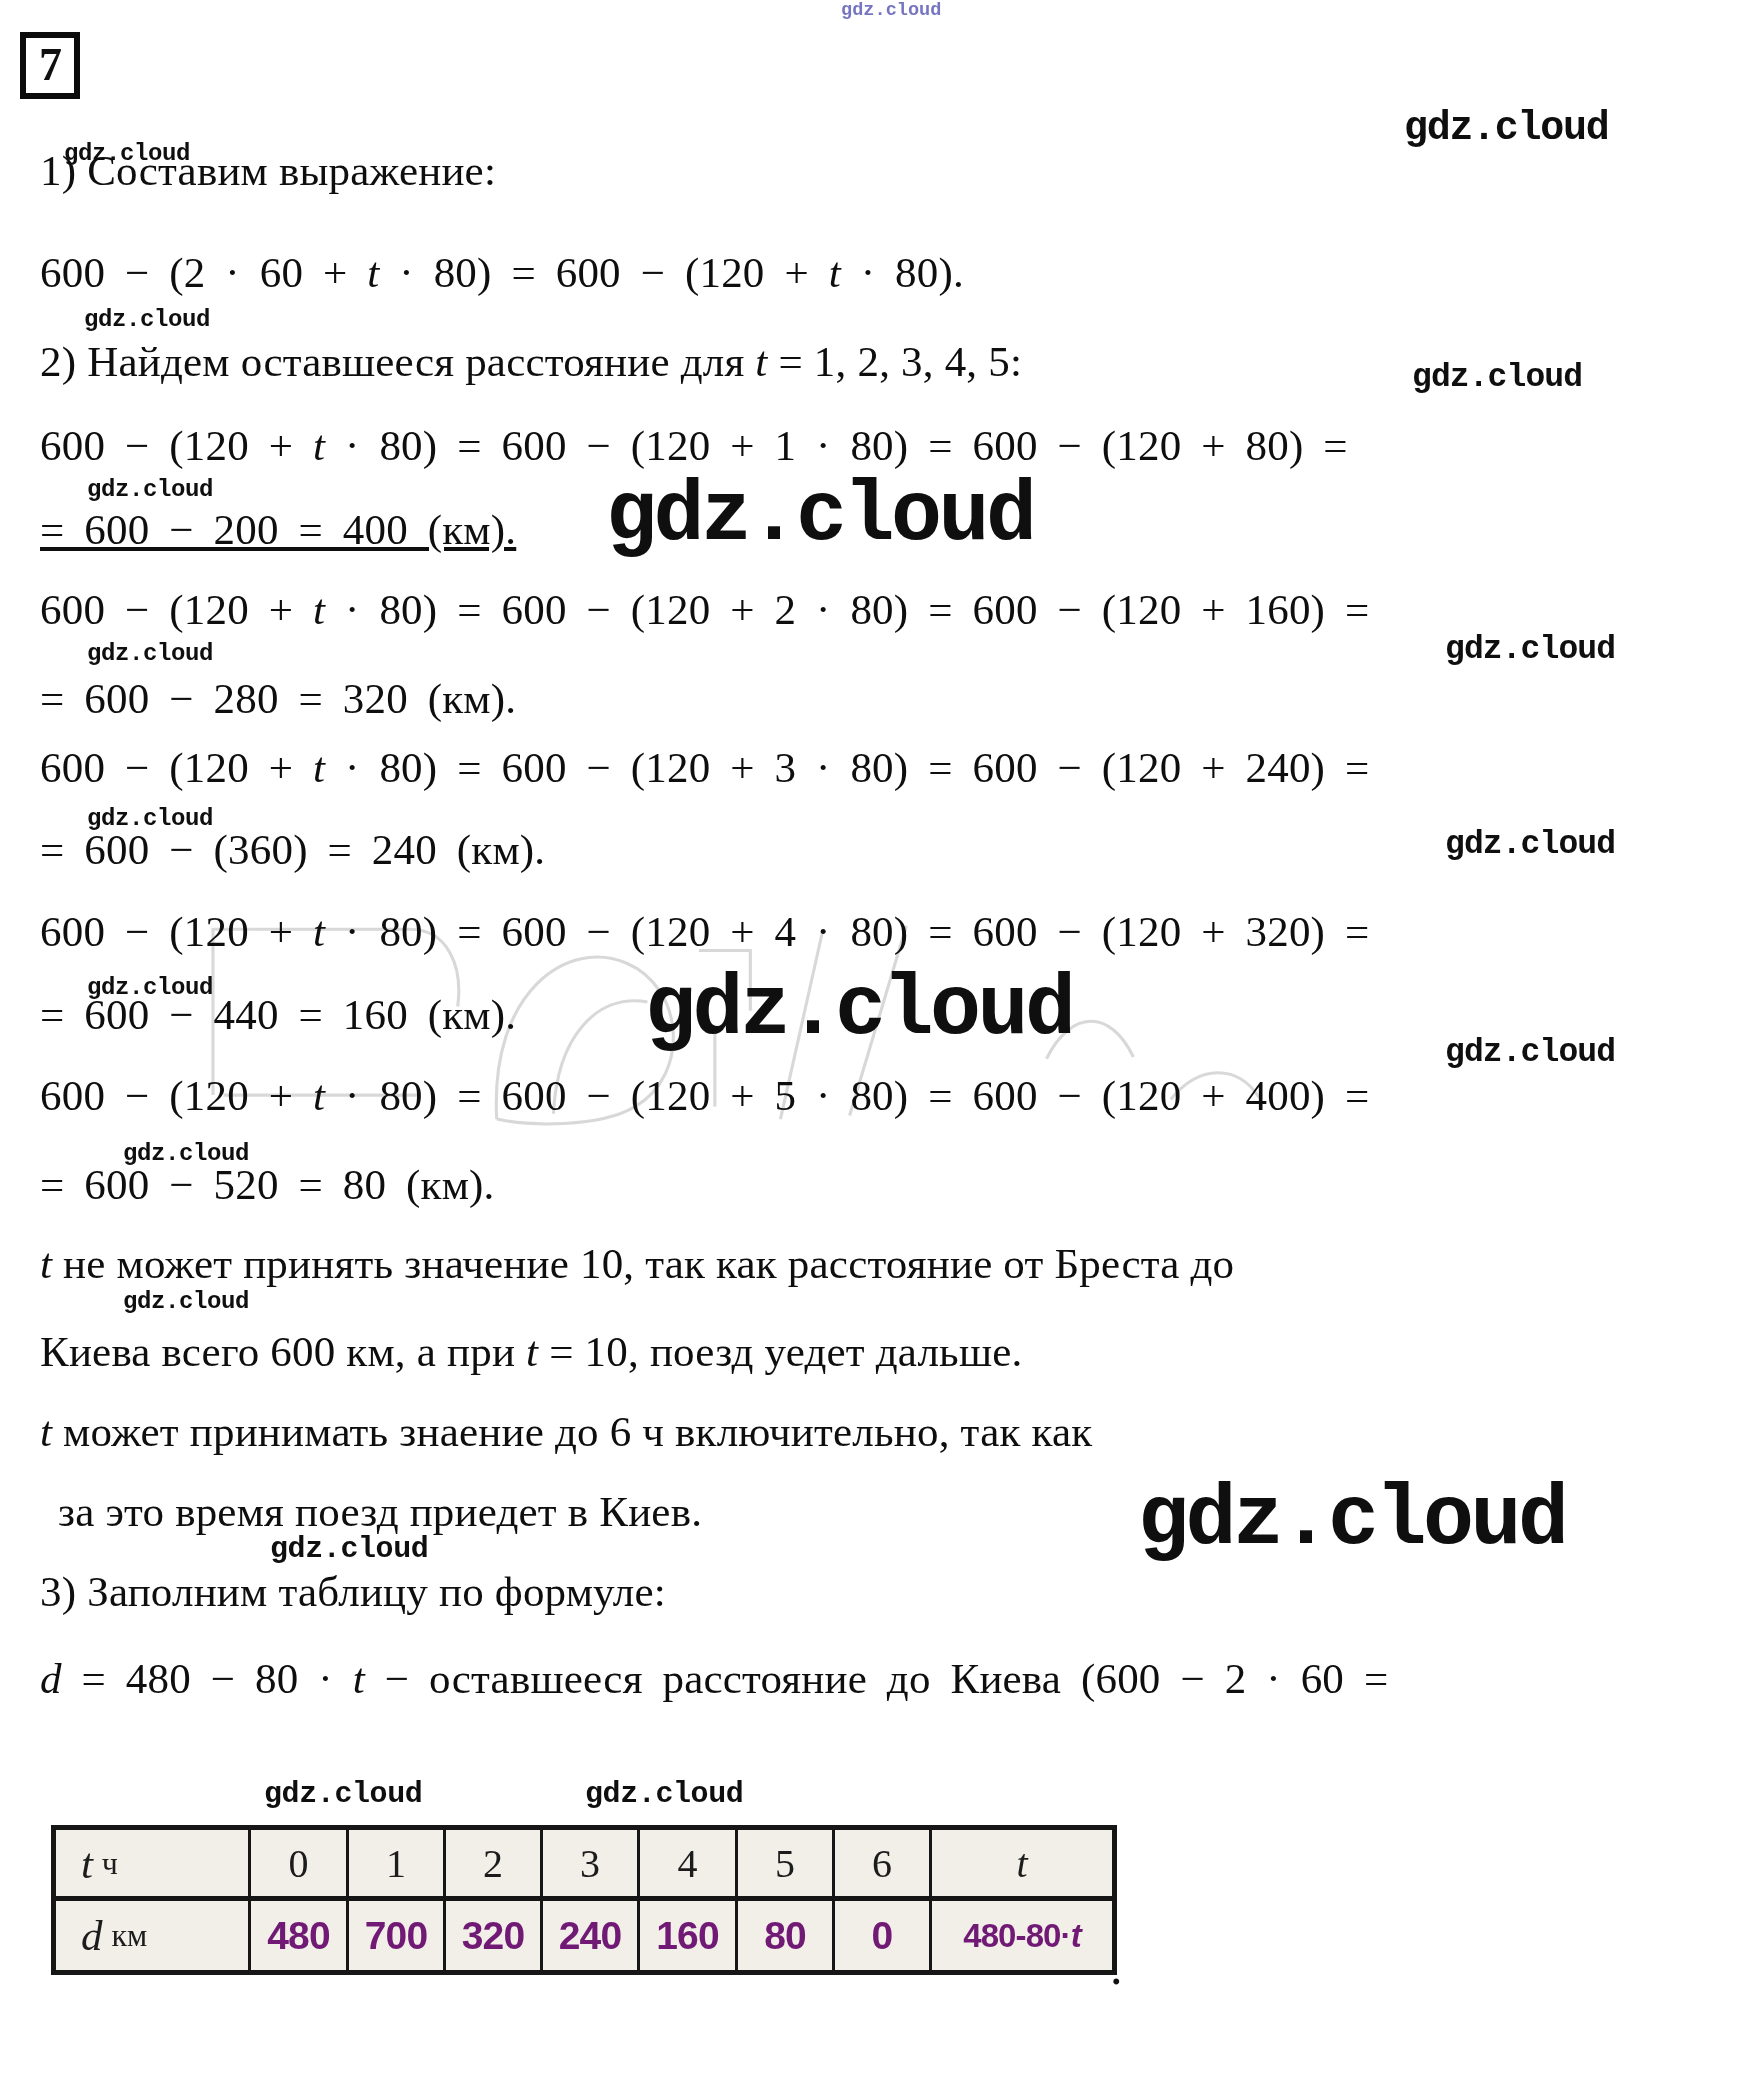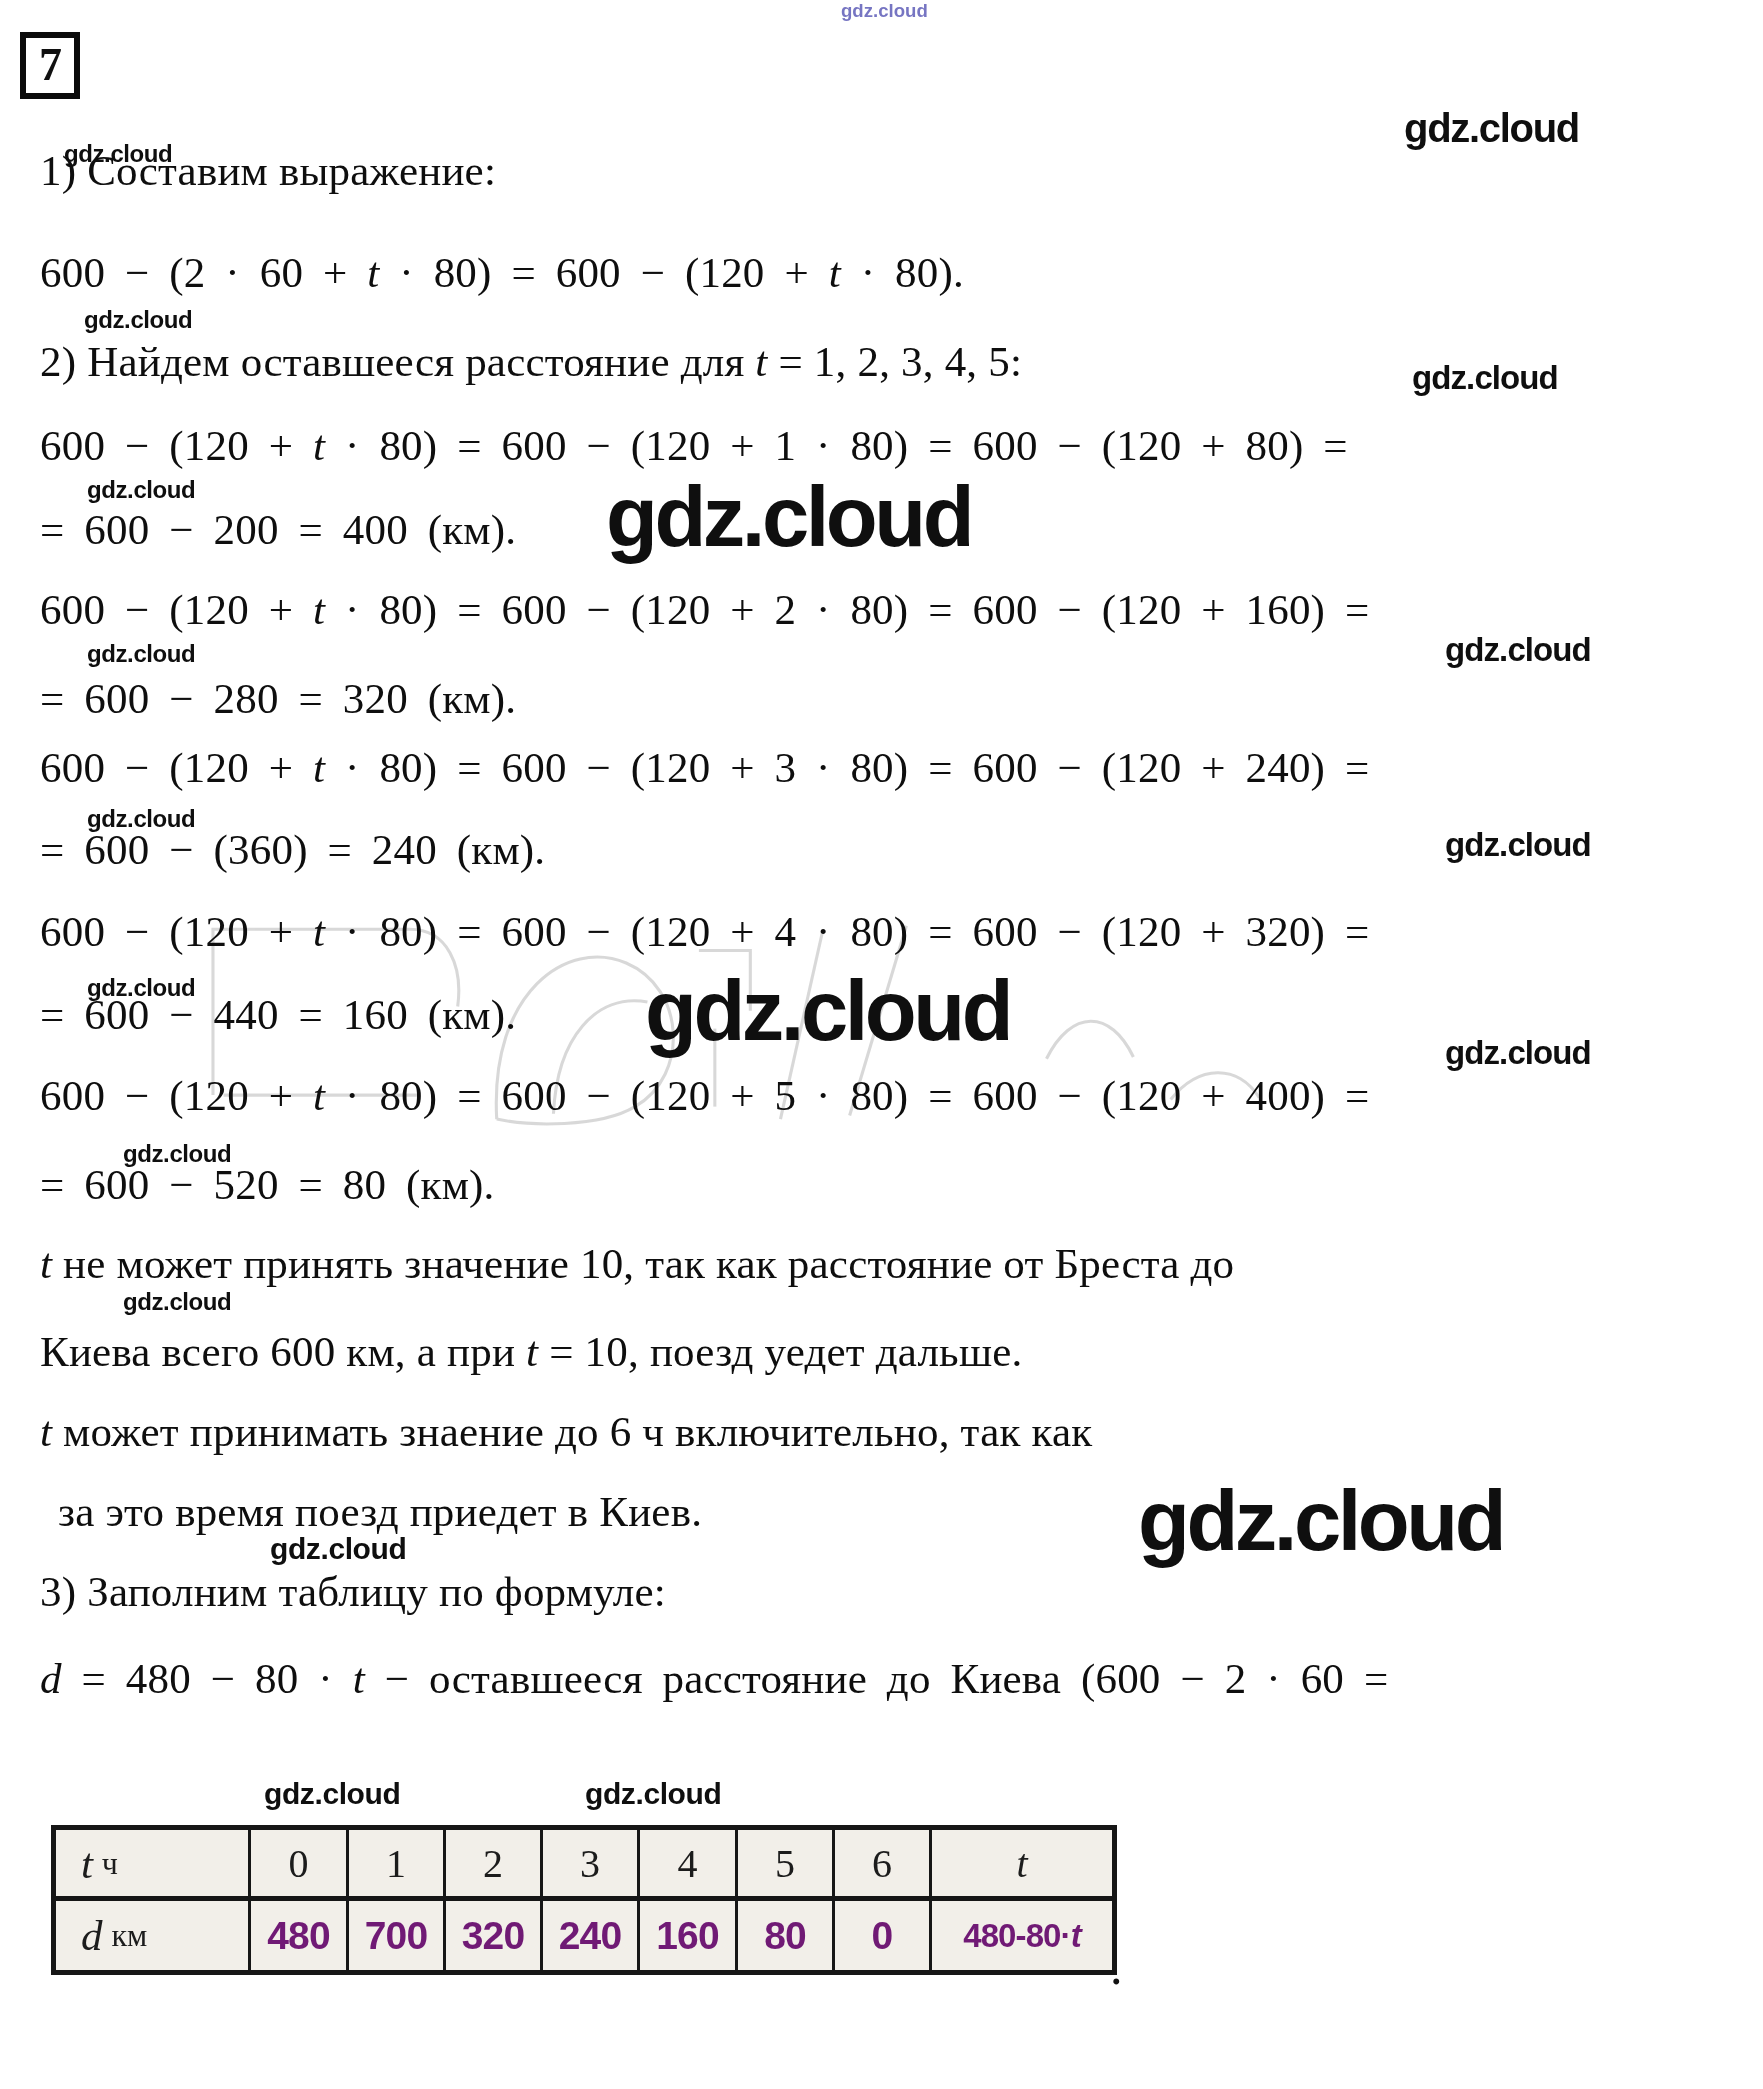--- a/index.html
+++ b/index.html
@@ -3,29 +3,29 @@
 <meta charset="utf-8">
 <style>
   html,body{margin:0;padding:0;background:#ffffff;}
   .page{position:relative;width:1764px;height:2090px;background:#ffffff;overflow:hidden;
         font-family:"Liberation Serif", serif;color:#101010;}
   .ghost{position:absolute;left:0;top:0;z-index:1;}
   .line{position:absolute;left:40px;z-index:2;font-size:43px;line-height:1.15;white-space:nowrap;
         color:#0e0e0e;letter-spacing:0.2px;}
   .line i, .math i{font-style:italic;}
   .math{font-size:43px;word-spacing:8.9px;}
-  .l1{top:146px;} .l2{top:248px;} .l3{top:337px;} .l4{top:421px;} .l5{top:505px;}
+  .l1{top:146px;} .l2{top:248px;} .l3{top:337px;} .l4{top:421px;} .l5{top:505px;text-decoration:underline;}
   .l6{top:585px;} .l7{top:674px;} .l8{top:743px;} .l9{top:825px;} .l10{top:907px;}
   .l11{top:990px;} .l12{top:1071px;} .l13{top:1160px;} .l14{top:1239px;} .l15{top:1327px;}
   .l16{top:1407px;} .l17{top:1487px;margin-left:18px;} .l18{top:1567px;} .l19{top:1654px;} .l20{top:1733px;}
 
   .badge{position:absolute;left:20.4px;top:32px;width:48px;height:55px;border:6.2px solid #0b0b0b;
          z-index:2;font-weight:bold;font-size:46px;line-height:53px;text-align:center;}
 
-  .wm{position:absolute;z-index:2;font-family:Liberation Sans, sans-serif;color:#0f0f0f;white-space:nowrap;}
+  .wm{position:absolute;z-index:2;font-family:Liberation Mono, monospace;color:#0f0f0f;white-space:nowrap;}
   .wm-small{font-size:24px;font-weight:600;letter-spacing:-0.4px;}
   .wm-mid{font-size:30px;font-weight:600;letter-spacing:-0.4px;}
   .wm-right{font-size:33px;font-weight:600;letter-spacing:-0.9px;}
   .wm-tr{font-size:40px;font-weight:600;letter-spacing:-1.3px;}
   .wm-big{font-size:85px;font-weight:700;letter-spacing:-3.5px;}
   .wm-tiny{font-size:18.6px;font-weight:700;color:#5553b4;opacity:.8;letter-spacing:0;}
 
   .s1{left:64px;top:140px;} .s2{left:84px;top:306px;} .s3{left:87px;top:476px;}
   .s4{left:87px;top:640px;} .s5{left:87px;top:805px;} .s6{left:87px;top:974px;}
   .s7{left:123px;top:1140px;} .s8{left:123px;top:1288px;}

